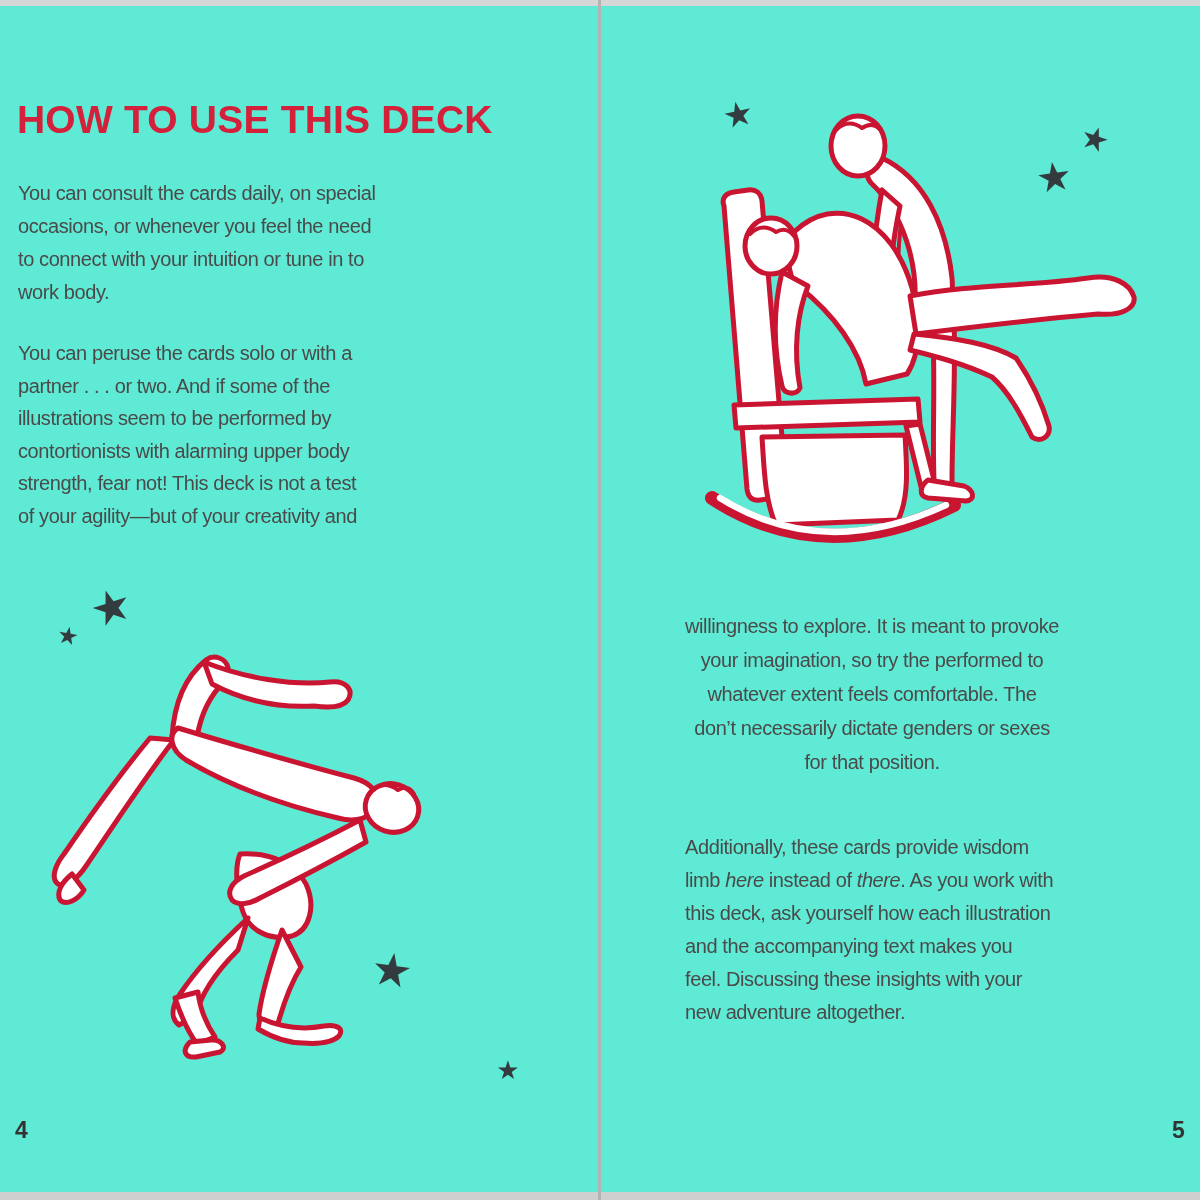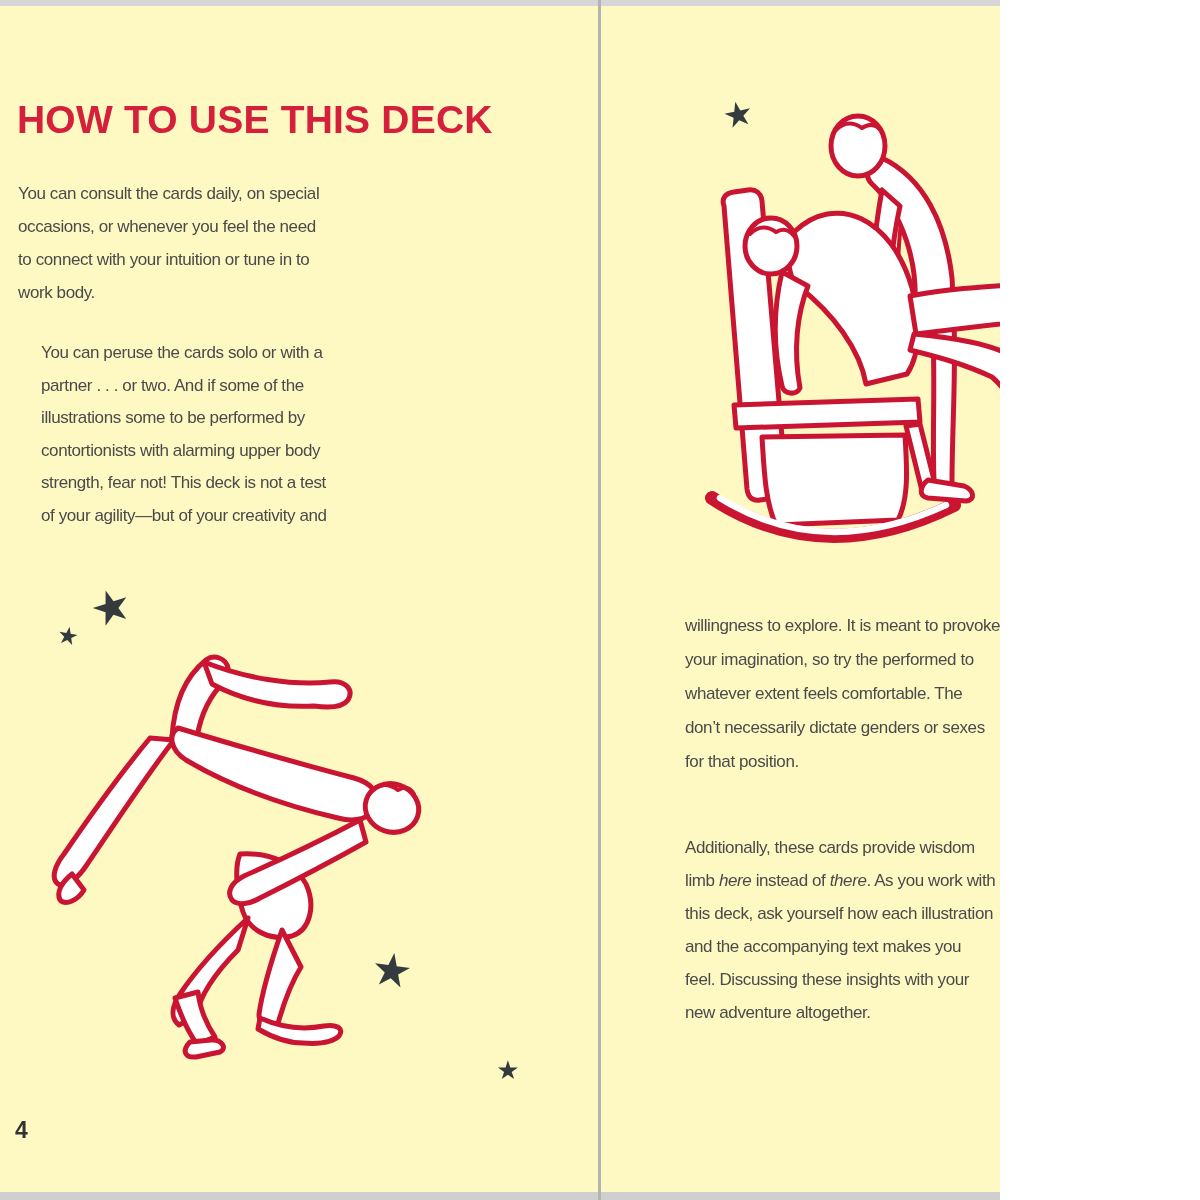--- a/index.html
+++ b/index.html
@@ -5,40 +5,40 @@
   :root{
     --title-red:#d4203a;
     --line-red:#c91531;
     --star-dark:#333b3e;
     --body-text:#4a4a4a;
     --gutter-gray:#b3b3b3;
     --edge-gray:#d6d6d6;
   }
   html,body{margin:0;padding:0;background:#ffffff;}
   .canvas{
-    position:relative;width:1000px;height:1200px;background:#fef9c3;overflow:hidden;
+    position:relative;width:1200px;height:1200px;background:#5eead4;overflow:hidden;
     font-family:"Liberation Sans","DejaVu Sans",sans-serif;
   }
   .edge-bar{position:absolute;left:0;width:1200px;background:var(--edge-gray);}
   .edge-bar.top{top:0;height:6px;}
   .edge-bar.bottom{top:1192px;height:8px;background:#cfcfcf;}
   .gutter{position:absolute;left:598px;top:0;width:3px;height:1200px;background:var(--gutter-gray);}
   .title{
     position:absolute;left:17px;top:99px;margin:0;
     font-size:39px;line-height:42px;font-weight:bold;letter-spacing:0.2px;
     color:var(--title-red);white-space:nowrap;
   }
-  .para{position:absolute;color:var(--body-text);font-size:17px;letter-spacing:-0.4px;white-space:nowrap;}
+  .para{position:absolute;color:var(--body-text);font-size:20px;letter-spacing:-0.4px;white-space:nowrap;}
   .para .line{height:33px;line-height:33px;}
   .para em{font-style:italic;}
   .p-l1{left:18px;top:177px;}
-  .p-l2{left:18px;top:337px;margin-left:23px;}
+  .p-l2{left:18px;top:337px;}
   .p-l2 .line{height:32.5px;line-height:32.5px;}
   .p-r1{left:685px;top:609px;}
-  .p-r1 .line{height:34px;line-height:34px;}
+  .p-r1 .line{height:34px;line-height:34px;text-align:center;}
   .p-r2{left:685px;top:831px;}
   .pagenum{position:absolute;font-size:23px;font-weight:bold;color:#333333;line-height:24px;}
   .pagenum.n4{left:15px;top:1118px;}
   .pagenum.n5{left:1172px;top:1118px;}
   .illus{position:absolute;}
   .illus-left{left:48px;top:638px;width:460px;height:460px;}
   .illus-right{left:688px;top:88px;width:480px;height:510px;}
   .illus .lf{fill:#ffffff;stroke:var(--line-red);stroke-width:5;stroke-linejoin:round;stroke-linecap:round;}
   .illus .ls{fill:none;stroke:var(--line-red);stroke-width:4;stroke-linejoin:round;stroke-linecap:round;}
   .illus .rk-red{fill:none;stroke:var(--line-red);stroke-width:14;stroke-linecap:round;}
@@ -62,21 +62,21 @@
 
     <div class="para p-l1">
         <div class="line"><span>You can consult the cards daily, on special</span></div>
         <div class="line"><span>occasions, or whenever you feel the need</span></div>
         <div class="line"><span>to connect with your intuition or tune in to</span></div>
         <div class="line"><span>work body.</span></div>
       </div>
     <div class="para p-l2">
         <div class="line"><span>You can peruse the cards solo or with a</span></div>
         <div class="line"><span>partner . . . or two. And if some of the</span></div>
-        <div class="line"><span>illustrations some to be performed by</span></div>
+        <div class="line"><span>illustrations seem to be performed by</span></div>
         <div class="line"><span>contortionists with alarming upper body</span></div>
         <div class="line"><span>strength, fear not! This deck is not a test</span></div>
         <div class="line"><span>of your agility—but of your creativity and</span></div>
       </div>
 
     <svg class="illus illus-left" viewBox="0 0 460 460" aria-hidden="true">
 
       <path class="lf" d="M192,216 C222,214 248,226 258,246 C268,268 262,292 244,298 C224,303 202,294 195,274 C189,256 186,230 192,216 Z"></path>
       <path class="lf" d="M200,280 C174,304 148,332 132,356 C124,368 122,380 131,387 L148,378 C152,358 168,334 190,312 Z"></path>
       <path class="lf" d="M127,360 C133,378 140,394 149,406 L167,399 C159,387 152,371 150,354 Z"></path>

